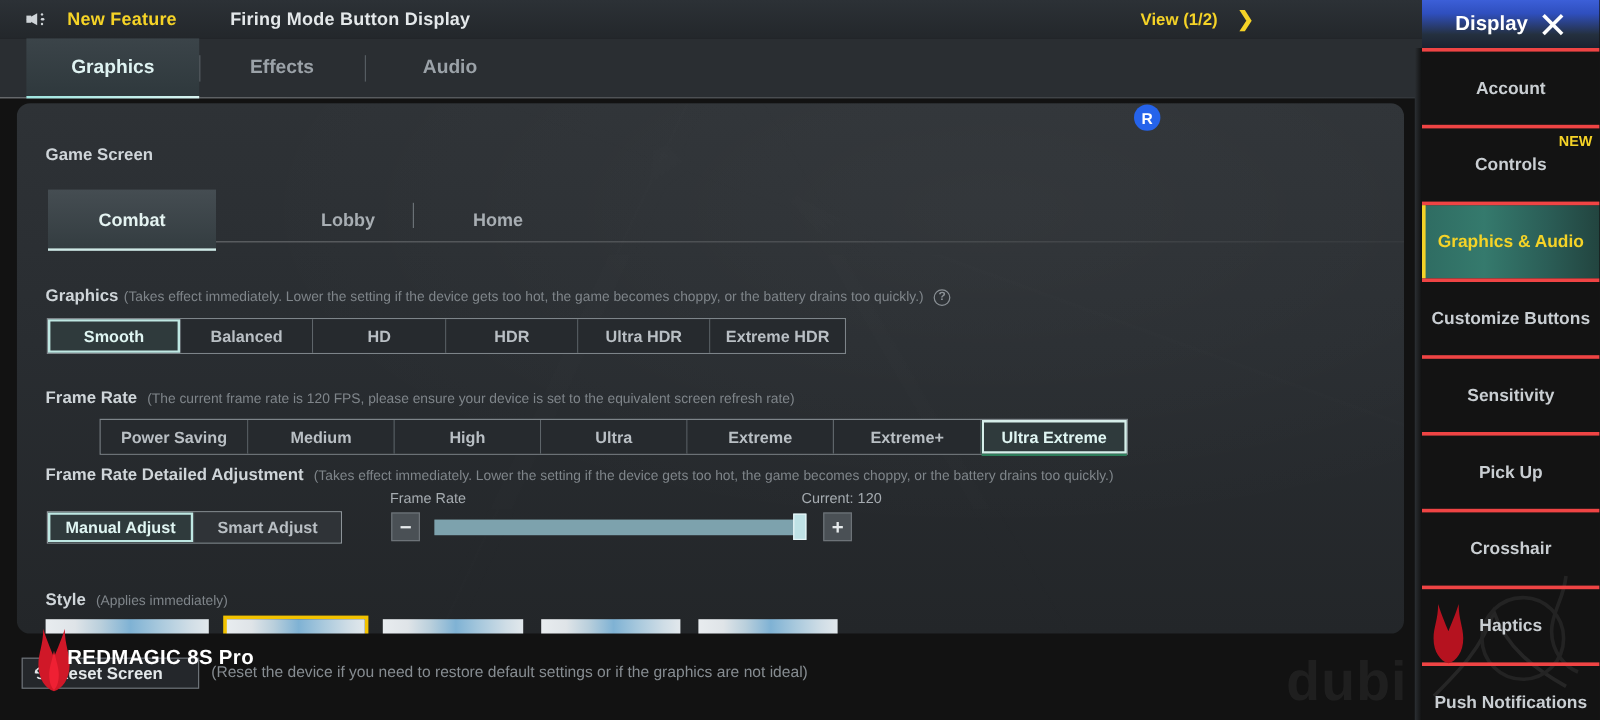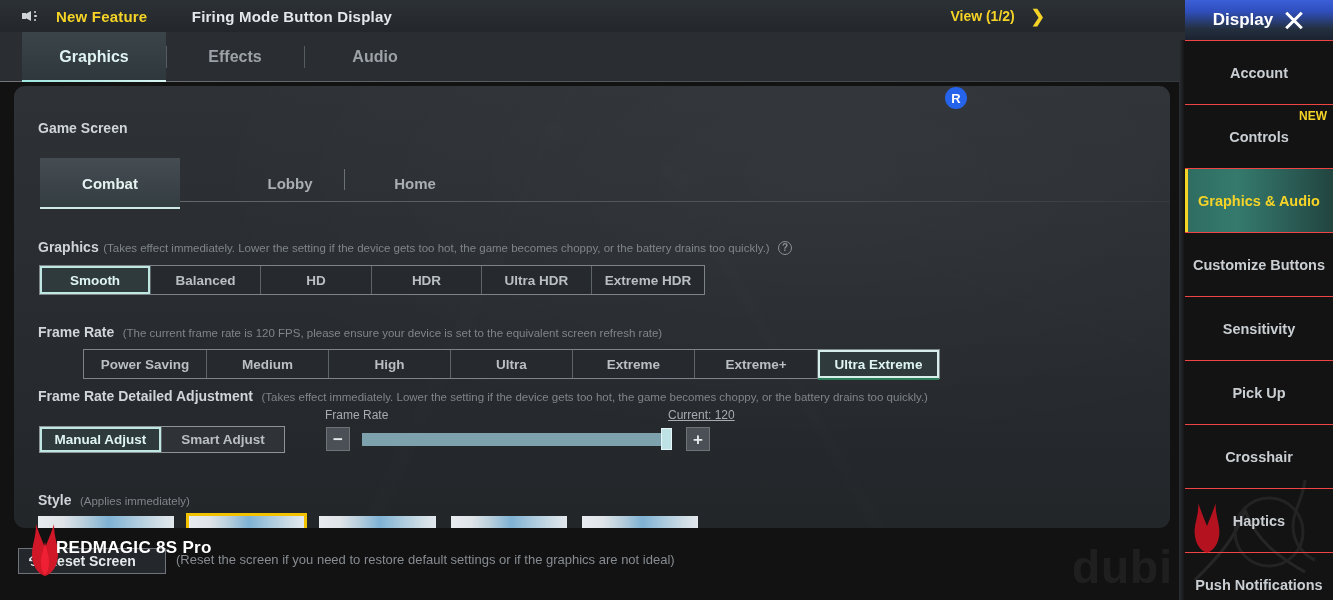--- a/index.html
+++ b/index.html
@@ -133,21 +133,21 @@
     background:linear-gradient(180deg,#3c5fd8 0%,#2f4fbe 28%,#24303f 72%,#1b2230 100%);
     display:flex; align-items:center; justify-content:center; gap:10px; }
   .sb-head .title { color:#fff; font-size:17px; font-weight:bold; }
   .close-x { width:22px; height:22px; position:relative; }
   .close-x i { position:absolute; left:0; top:10px; width:22px; height:3px; background:#fff; display:block; }
   .close-x i:first-child { transform:rotate(45deg); }
   .close-x i:last-child { transform:rotate(-45deg); }
 
   .sb-list { position:absolute; left:0; top:40px; width:148px; height:560px; }
   .sb-item { position:relative; height:64px; display:flex; align-items:center; justify-content:center;
-    color:#c9ced2; font-size:14.5px; font-weight:bold; border-top:1px solid #ef4444; }
+    color:#c9ced2; font-size:14.5px; font-weight:bold; border-top:3px solid #ef4444; }
   .sb-item.active {
     color:#f5d327;
     background:linear-gradient(90deg,#2f6c62 0%,#357a6d 35%,#2b5e57 70%,#22443f 100%);
   }
   .sb-item.active::before { content:""; position:absolute; left:0; top:0; width:3px; height:100%; background:#f5d327; }
   .sb-new { position:absolute; right:6px; top:4px; color:#f5d327; font-size:12px; font-weight:bold; }
 
   .sb-edge { position:absolute; right:148px; top:40px; width:6px; height:560px;
     background:linear-gradient(90deg,#2b2f33,#101010); }
 
@@ -286,21 +286,21 @@
     <div class="seg" style="left:25px;top:340px;height:27px;border-color:#8d9499;">
       <div class="seg-item selected" style="width:122px;">
         <span>Manual Adjust</span>
         </div>
       <div class="seg-item" style="width:122px;background:#2f3337;">
         <span>Smart Adjust</span>
         </div>
     </div>
 
     <div class="slider-label" style="left:311px;top:322px;">Frame Rate</div>
-    <div class="slider-label" style="left:654px;top:322px;text-decoration:underline;">Current: 120</div>
+    <div class="slider-label" style="left:654px;top:322px;">Current: 120</div>
 
     <div class="sl-btn" style="left:312px;top:341px;">−</div>
     <div class="sl-track" style="left:348px;top:347px;width:310px;">
       <div class="sl-fill" style="width:304px;"></div>
     </div>
     <div class="sl-thumb" style="left:647px;top:342px;"></div>
     <div class="sl-btn" style="left:672px;top:341px;">+</div>
 
     <div style="position:absolute;left:24px;top:405px;white-space:nowrap;">
       <span class="section-title">Style</span>
@@ -318,21 +318,21 @@
     <span>R</span>
   </div>
 
   <div class="reset-btn">
     <svg class="reset-arrow" viewBox="0 0 16 16">
       <path d="M3 8a5 5 0 1 1 1.6 3.7" fill="none" stroke="#e3e8ea" stroke-width="1.6"></path>
       <path d="M3 4.2 L3 8.2 L6.8 8.2 Z" fill="#e3e8ea"></path>
     </svg>
     <span class="lbl">Reset Screen</span>
   </div>
-  <div class="reset-note">(Reset the screen if you need to restore default settings or if the graphics are not ideal)</div>
+  <div class="reset-note">(Reset the device if you need to restore default settings or if the graphics are not ideal)</div>
 
   <svg class="flame" style="left:24px;top:522px;width:42px;height:56px;" viewBox="0 0 42 56">
     <path d="M12 2 C12 16, 8 22, 8 32 C8 44, 14 52, 21 54 C28 52, 34 44, 34 32 C34 22, 30 16, 30 2
              C27 12, 24 18, 21 26 C18 18, 15 12, 12 2 Z" fill="#d01828"></path>
     <path d="M21 20 C19 30, 17 34, 17 40 C17 47, 19 51, 21 53 C23 51, 25 47, 25 40 C25 34, 23 30, 21 20 Z" fill="#ef2033"></path>
   </svg>
   <div class="wm-device">REDMAGIC 8S Pro</div>
   <div class="wm-dubi">dubi</div>
 
   <div class="sb-edge"></div>

